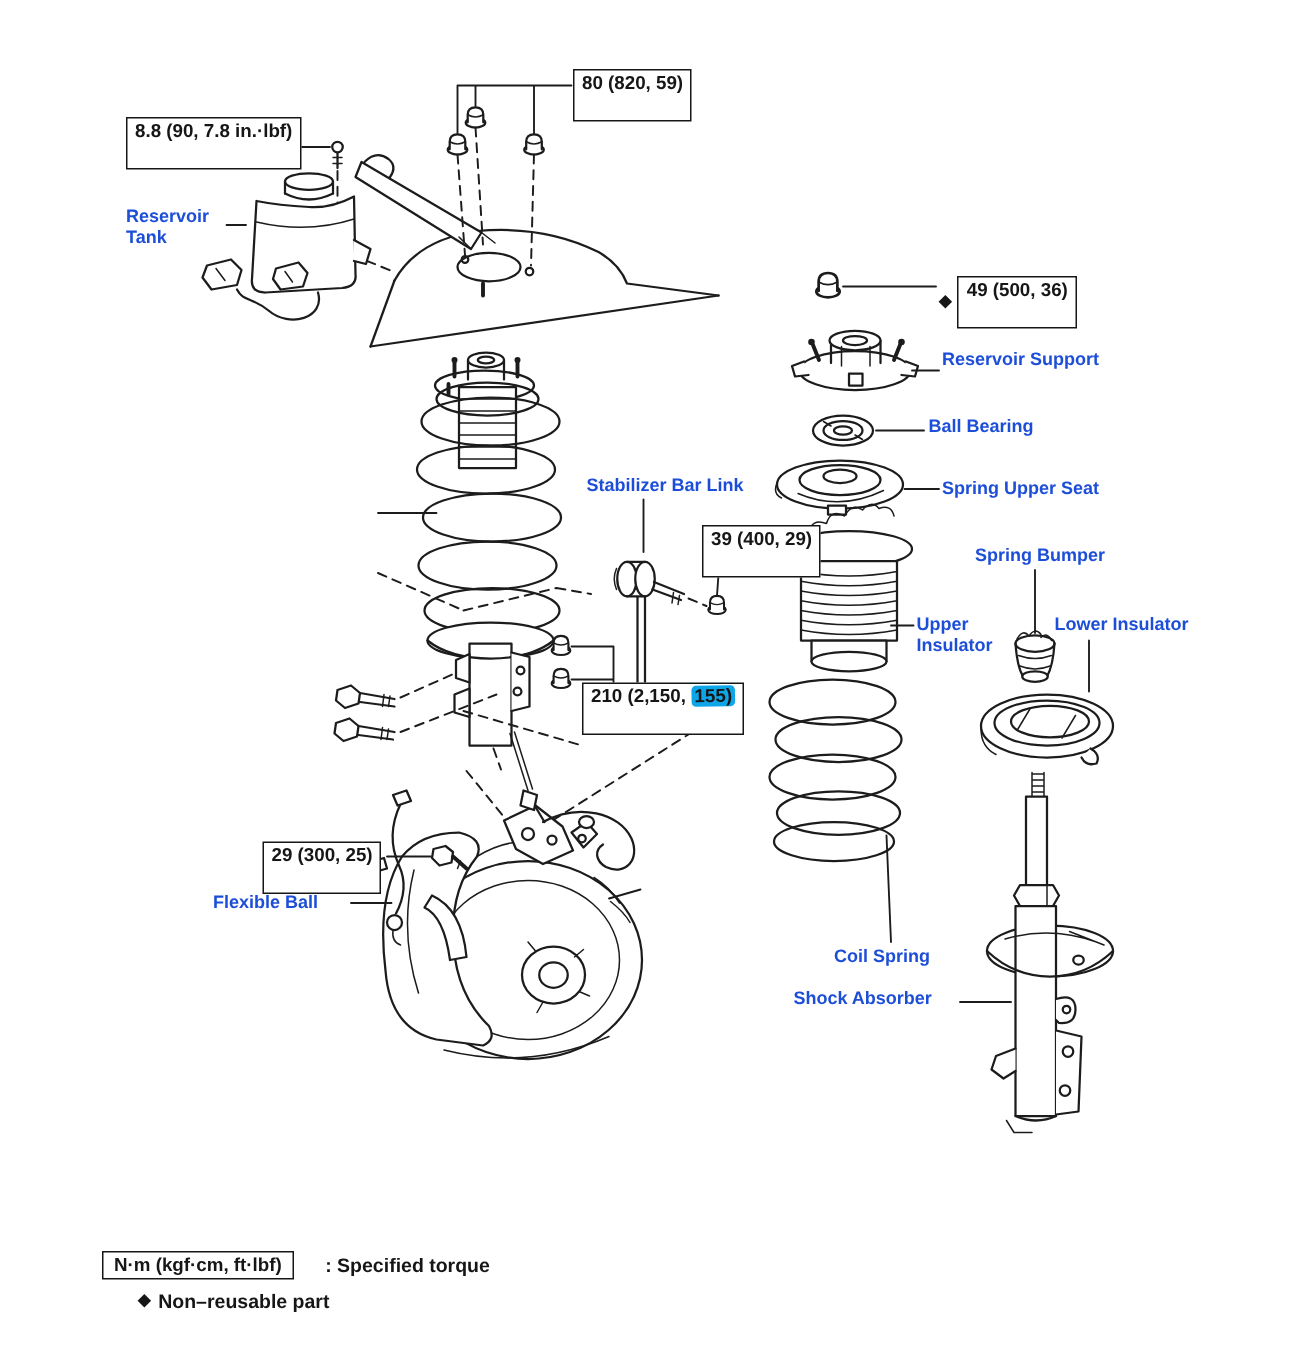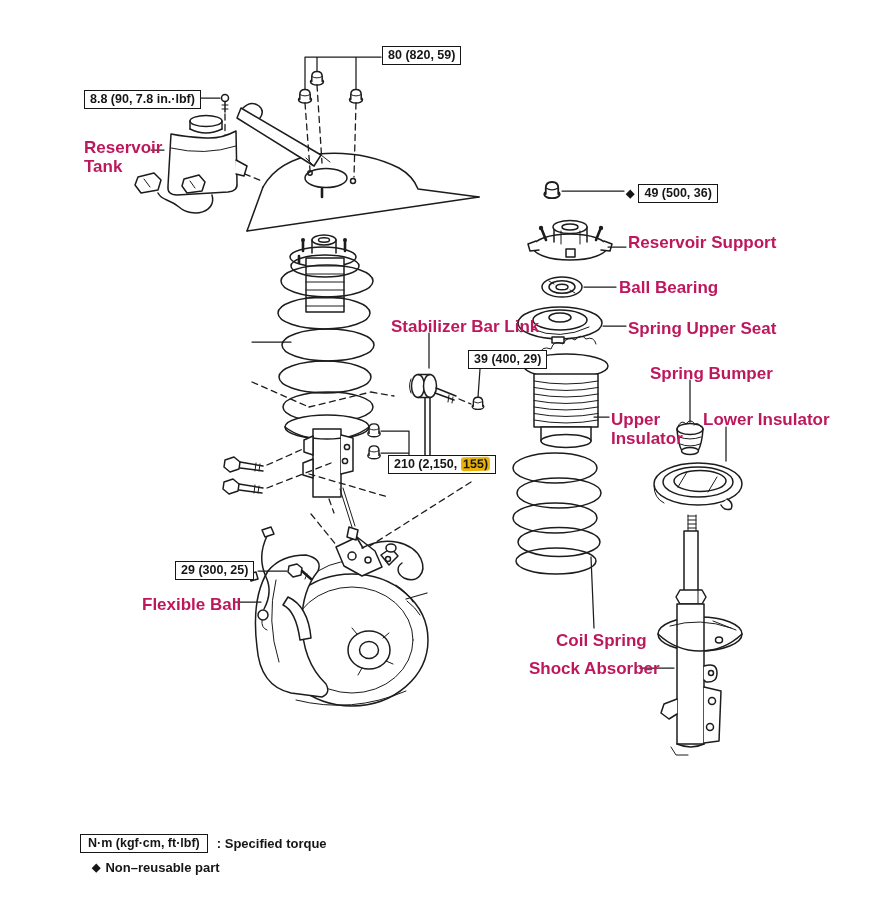--- a/index.html
+++ b/index.html
@@ -7,32 +7,32 @@
          font-family:"Liberation Sans",sans-serif;color:#161616;overflow:hidden}
   svg.art{position:absolute;left:0;top:0}
   .art path,.art ellipse,.art circle,.art rect,.art polygon,.art line{
       stroke:#1c1c1c;stroke-width:1.5;fill:none;stroke-linecap:round;stroke-linejoin:round}
   .art .fw{fill:#ffffff}
   .art .fb{fill:#1c1c1c;stroke:none}
   .art .dash{stroke-dasharray:6 4.5;stroke-width:1.3}
   .art .ldr{stroke-width:1.25}
   .art .thin{stroke-width:1}
   .art .thk{stroke-width:2.6}
-  .lbl{position:absolute;font-weight:bold;font-size:17px;line-height:1.14;
-       white-space:nowrap;color:#be185d}
+  .lbl{position:absolute;font-weight:bold;font-size:12px;line-height:1.14;
+       white-space:nowrap;color:#1d4ed8}
   .lbl.wrap{white-space:normal}
   .tq{position:absolute;display:flex;align-items:center;gap:4px;
       font-weight:bold;font-size:12.5px;color:#161616}
-  .tq .box{border:1.8px solid #161616;background:#fff;padding:1px 5px 2px;white-space:nowrap}
+  .tq .box{border:1.8px solid #161616;background:#fff;padding:1px 5px 18px;white-space:nowrap}
   .diamond{font-size:11px;line-height:1}
-  .hl{background:#eab308;padding:0 2px;border-radius:3px;transform:rotate(-1deg);display:inline-block}
-  .legend-row1{position:absolute;left:80px;top:834px;display:flex;align-items:center;
+  .hl{background:#0ea5e9;padding:0 2px;border-radius:3px;transform:rotate(-1deg);display:inline-block}
+  .legend-row1{position:absolute;left:68px;top:834px;display:flex;align-items:center;
        font-weight:bold;font-size:12.5px}
   .legend-row1 .box{border:1.8px solid #161616;background:#fff;padding:1px 7px 2px;white-space:nowrap}
-  .legend-row1 .desc{margin-left:9px;font-size:13px;white-space:nowrap}
+  .legend-row1 .desc{margin-left:21px;font-size:13px;white-space:nowrap}
   .legend-row2{position:absolute;left:92px;top:860px;font-weight:bold;font-size:13px;
        display:flex;align-items:center;gap:5px;white-space:nowrap}
 </style>
 </head>
 <body>
 
 <div class="stage">
 
 <svg class="art" width="876" height="897" viewBox="0 0 876 897">
   <defs>
@@ -265,21 +265,21 @@
     <path d="M357,538 L363,548"></path>
     <path d="M362,548 C386,535 413,542 421,559 C427,573 417,584 404,578 C397,574 396,567 402,563" stroke-width="1.7"></path>
     <ellipse class="fw" cx="391" cy="548" rx="5" ry="4"></ellipse>
     <path class="ldr" d="M406,599 L427,593"></path>
   </g>
 </svg>
 
   <div class="tq" style="left:382px;top:46px">
     <span class="box">80 (820, 59)</span>
   </div>
-  <div class="tq" style="left:84px;top:90px">
+  <div class="tq" style="left:84px;top:78px">
     <span class="box">8.8 (90, 7.8 in.·lbf)</span>
   </div>
   <div class="tq" style="left:626px;top:184px">
     <span class="diamond">◆</span>
     <span class="box">49 (500, 36)</span>
   </div>
   <div class="tq" style="left:468px;top:350px">
     <span class="box">39 (400, 29)</span>
   </div>
   <div class="tq" style="left:388px;top:455px">

